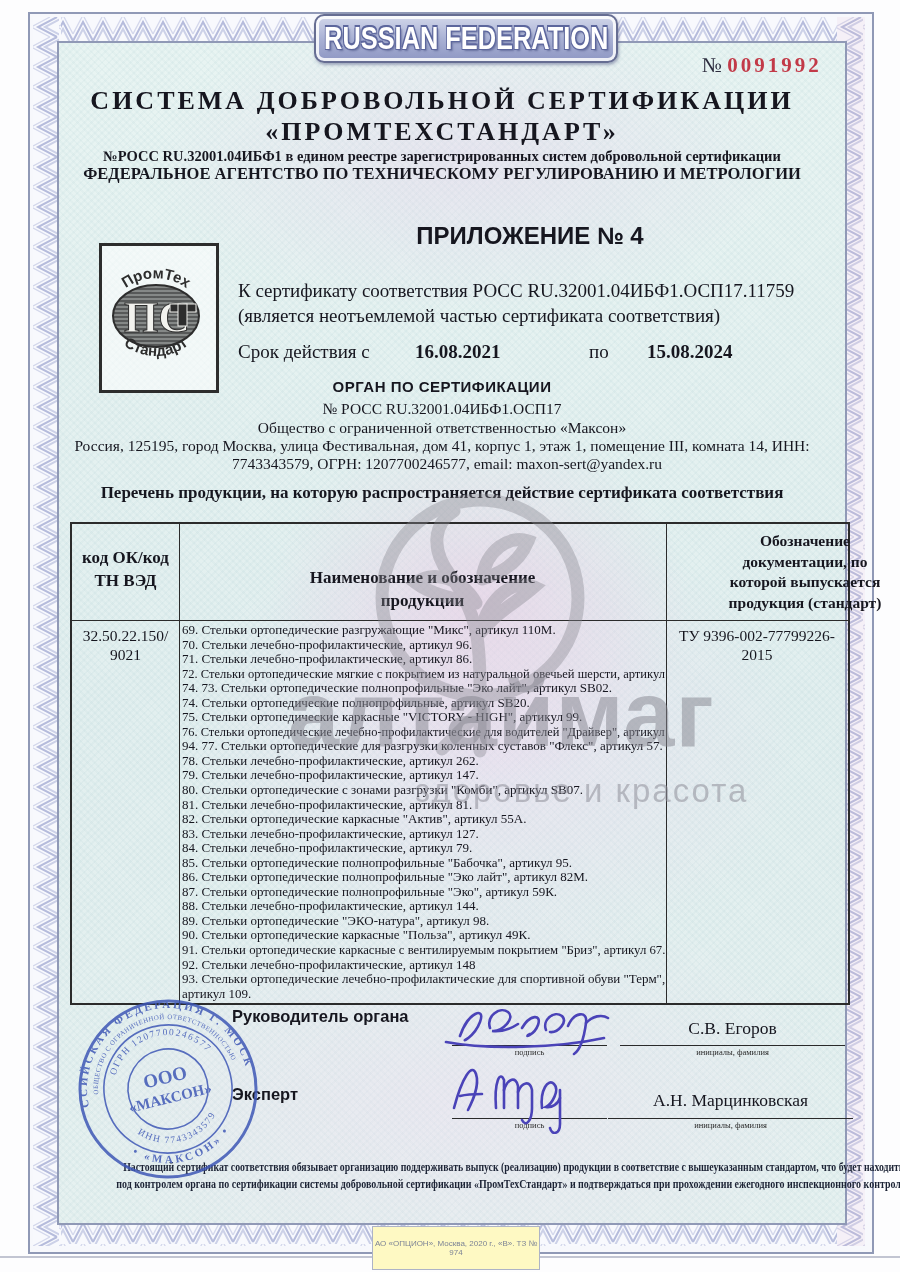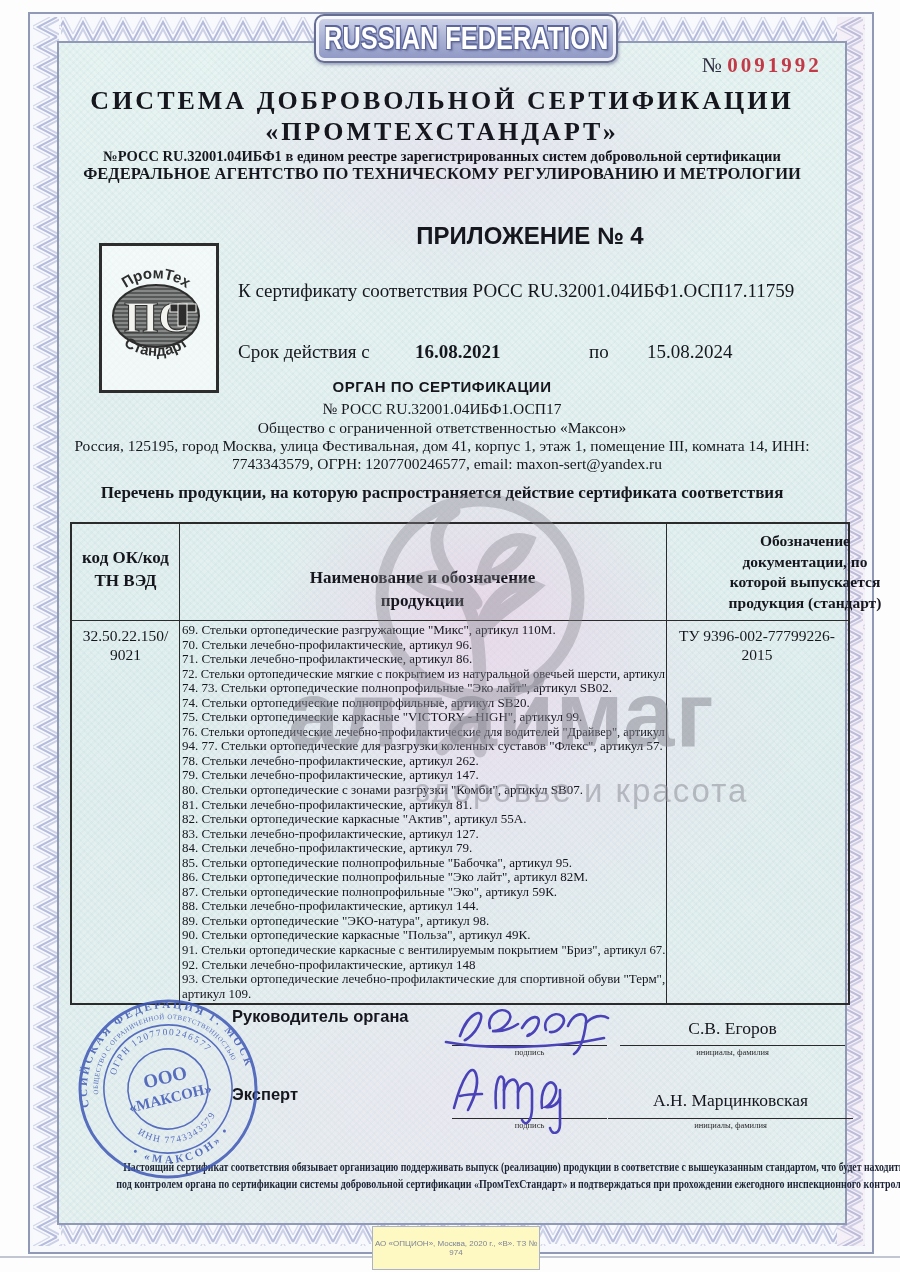--- a/index.html
+++ b/index.html
@@ -51,21 +51,21 @@
         border:3px solid #2d2d2d;background:rgba(255,255,255,.55);}
 
   
   #appendix-title{position:absolute;left:230px;top:222px;width:600px;text-align:center;z-index:3;
         font-size:24px;font-weight:bold;}
   #to-cert{position:absolute;left:238px;top:280px;z-index:3;font-size:19px;white-space:nowrap;}
   #integral{position:absolute;left:238px;top:305px;z-index:3;font-size:19px;white-space:nowrap;}
   #validity{position:absolute;left:238px;top:341px;z-index:3;font-size:19px;white-space:nowrap;}
   #validity .d1{position:absolute;left:177px;font-weight:bold;}
   #validity .po{position:absolute;left:351px;}
-  #validity .d2{position:absolute;left:409px;font-weight:normal;}
+  #validity .d2{position:absolute;left:409px;font-weight:bold;}
 
   
   #org-h{top:378px;font-size:15px;font-weight:bold;letter-spacing:.5px;font-family:"Liberation Sans","DejaVu Sans",sans-serif;}
   #org-no{top:400px;font-size:15.5px;}
   #org-name{top:419px;font-size:15.5px;}
   #org-a1{top:437px;font-size:15.5px;}
   #org-a2{top:455px;font-size:15.5px;margin-left:10px;}
   #products-h{top:483px;font-size:17px;font-weight:bold;}
 
   
@@ -197,20 +197,21 @@
         <textPath href="#arcTop" startOffset="50%">ПромТех</textPath>
       </text>
       <text font-family="Liberation Sans, DejaVu Sans, sans-serif" font-size="15" font-weight="bold" fill="#2d2d2d" text-anchor="middle">
         <textPath href="#arcBot" startOffset="50%">Стандарт</textPath>
       </text>
     </svg>
   </div>
 
   <div id="appendix-title" class="sans">ПРИЛОЖЕНИЕ № 4</div>
   <div id="to-cert" class="serif">К сертификату соответствия РОСС RU.32001.04ИБФ1.ОСП17.11759</div>
+  <div id="integral" class="serif">(является неотъемлемой частью сертификата соответствия)</div>
   <div id="validity" class="serif">
     <span>Срок действия с</span>
     <span class="d1">16.08.2021</span>
     <span class="po">по</span>
     <span class="d2">15.08.2024</span>
   </div>
 
   <div id="org-h" class="cline">ОРГАН ПО СЕРТИФИКАЦИИ</div>
   <div id="org-no" class="cline serif">№ РОСС RU.32001.04ИБФ1.ОСП17</div>
   <div id="org-name" class="cline serif">Общество с ограниченной ответственностью «Максон»</div>

